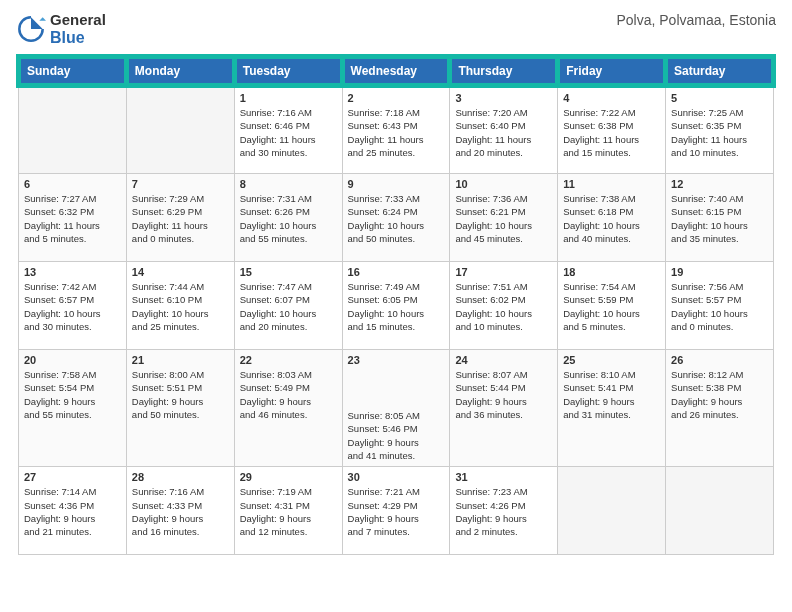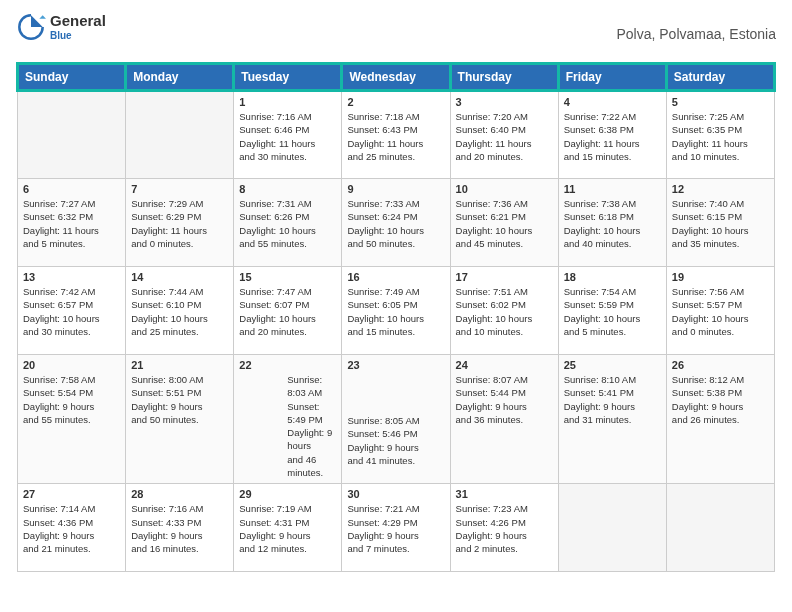--- a/index.html
+++ b/index.html
@@ -12,40 +12,40 @@
     }
     .page {
       width: 792px;
       height: 612px;
       background: #fff;
       padding: 12px 16px;
     }
     .header {
       display: flex;
       justify-content: space-between;
-      align-items: flex-end;
-      margin-bottom: 20px;
+      align-items: flex-start;
+      margin-bottom: 8px;
     }
     .logo {
       display: flex;
       align-items: center;
       gap: 4px;
     }
     .logo-text {
       display: flex;
       flex-direction: column;
       line-height: 1.1;
     }
     .logo-general {
       font-size: 15px;
       font-weight: bold;
       color: #333;
     }
     .logo-blue {
-      font-size: 10px;
+      font-size: 16px;
       font-weight: bold;
       color: #2a6db5;
     }
     .logo-icon {
       width: 30px;
       height: 30px;
     }
     .title-block {
       text-align: right;
     }
@@ -63,21 +63,21 @@
       border-collapse: collapse;
       table-layout: fixed;
     }
     .day-header {
       background: #2a6db5;
       color: #fff;
       text-align: left;
       padding: 5px 6px;
       font-size: 12px;
       font-weight: bold;
-      border: 3px solid #14b8a6;
+      border: 5px solid #14b8a6;
     }
     td {
       border: 1px solid #ccc;
       vertical-align: top;
       padding: 4px 5px;
       font-size: 9.5px;
       color: #333;
       height: 88px;
       background: #fff;
     }
@@ -282,21 +282,21 @@
           </td>
           <td>
             <span class="day-num">21</span>
             <div class="cell-text" style="white-space: pre-line;">Sunrise: 8:00 AM
 Sunset: 5:51 PM
 Daylight: 9 hours
 and 50 minutes.</div>
           </td>
           <td>
             <span class="day-num">22</span>
-            <div class="cell-text" style="white-space: pre-line; margin-left: 48px;">Sunrise: 8:03 AM
+            <div class="cell-text" style="white-space: pre-line;">Sunrise: 8:03 AM
 Sunset: 5:49 PM
 Daylight: 9 hours
 and 46 minutes.</div>
           </td>
           <td>
             <span class="day-num">23</span>
             <div class="cell-text" style="white-space: pre-line; margin-top: 43px;">Sunrise: 8:05 AM
 Sunset: 5:46 PM
 Daylight: 9 hours
 and 41 minutes.</div>

